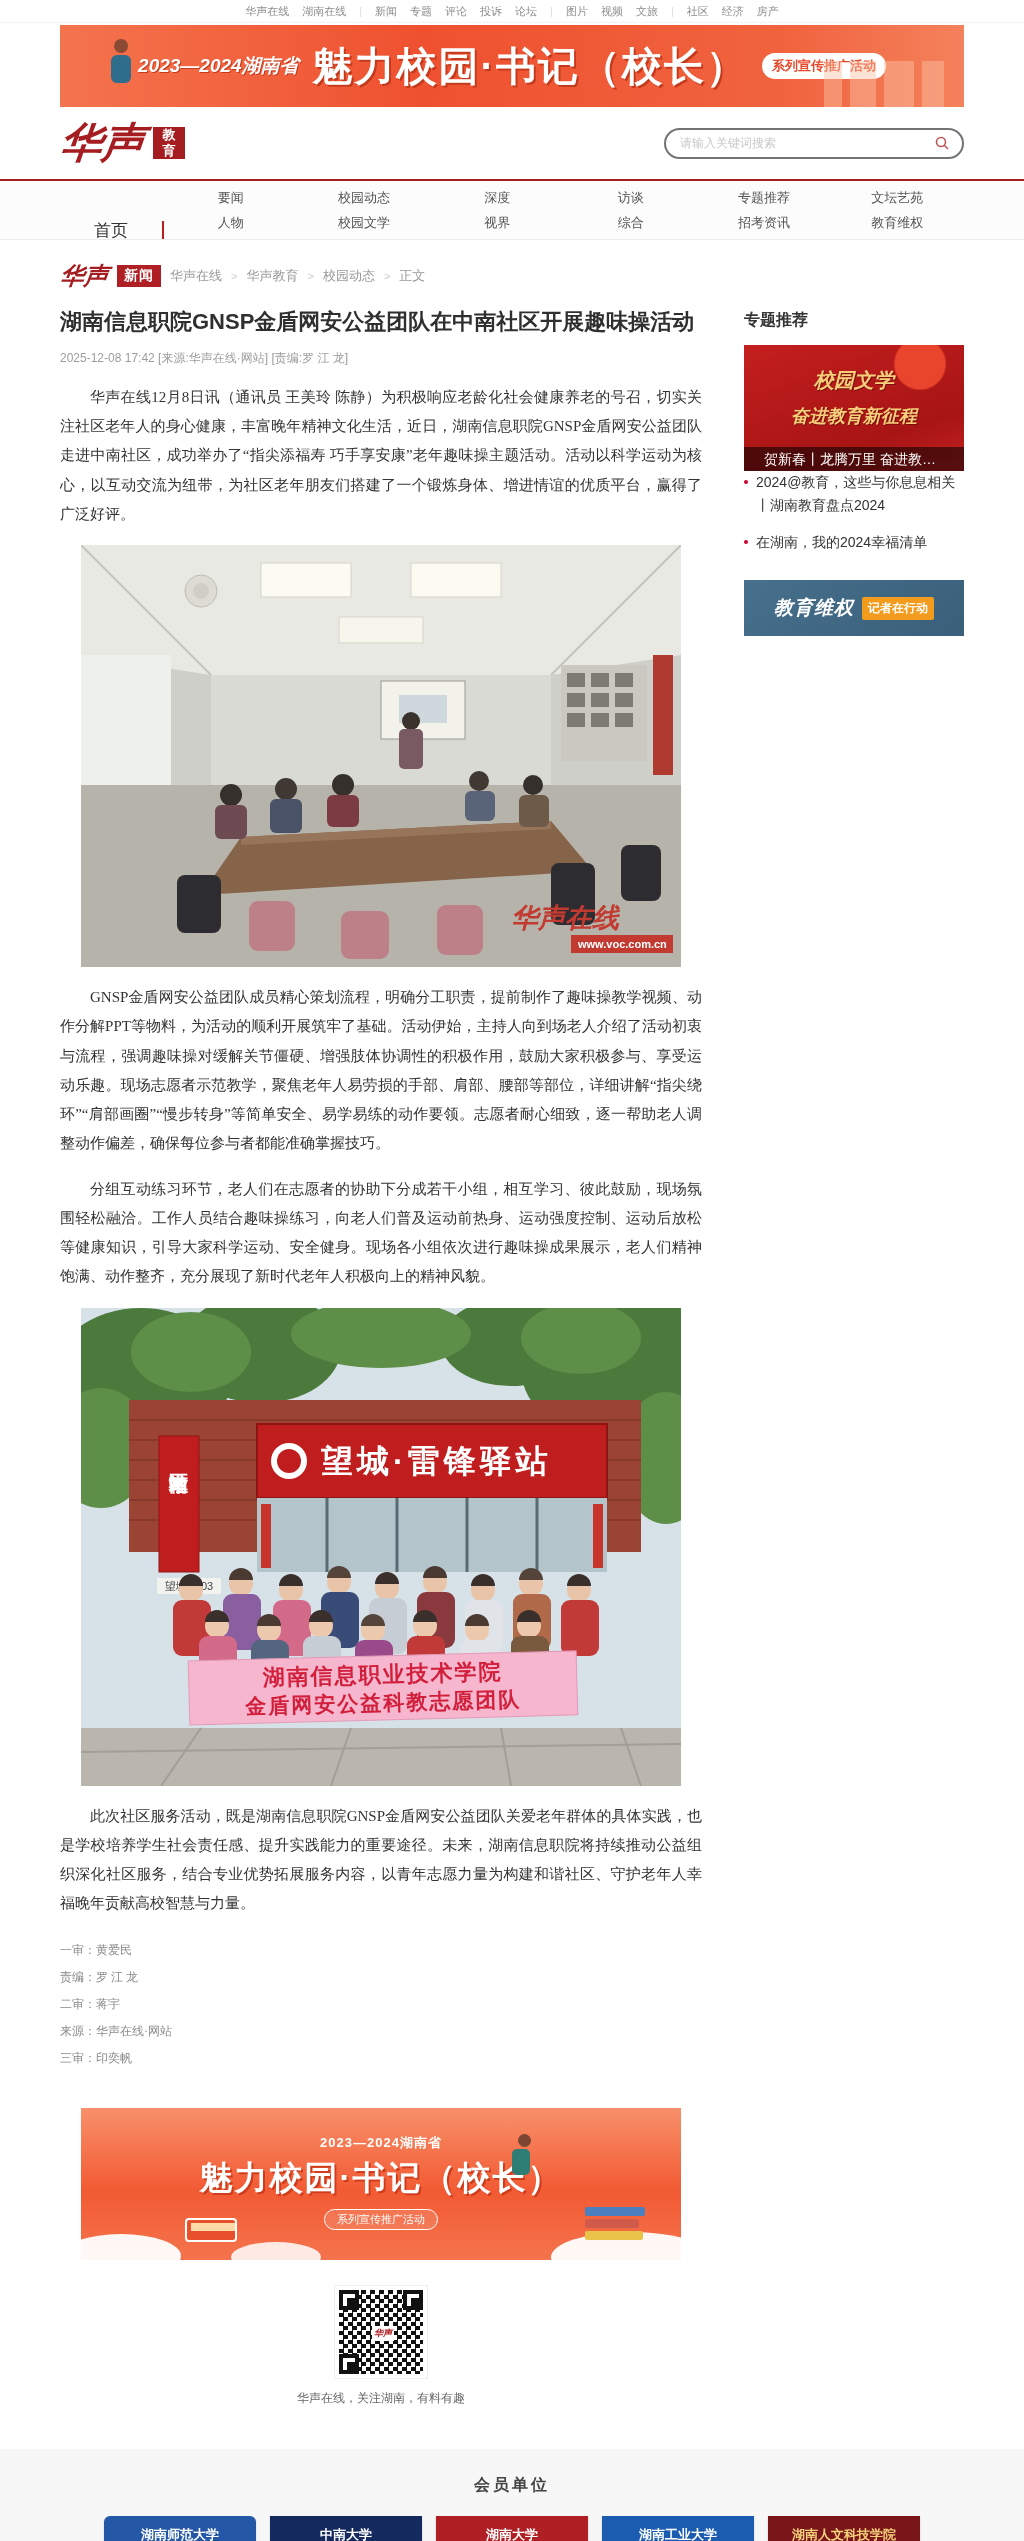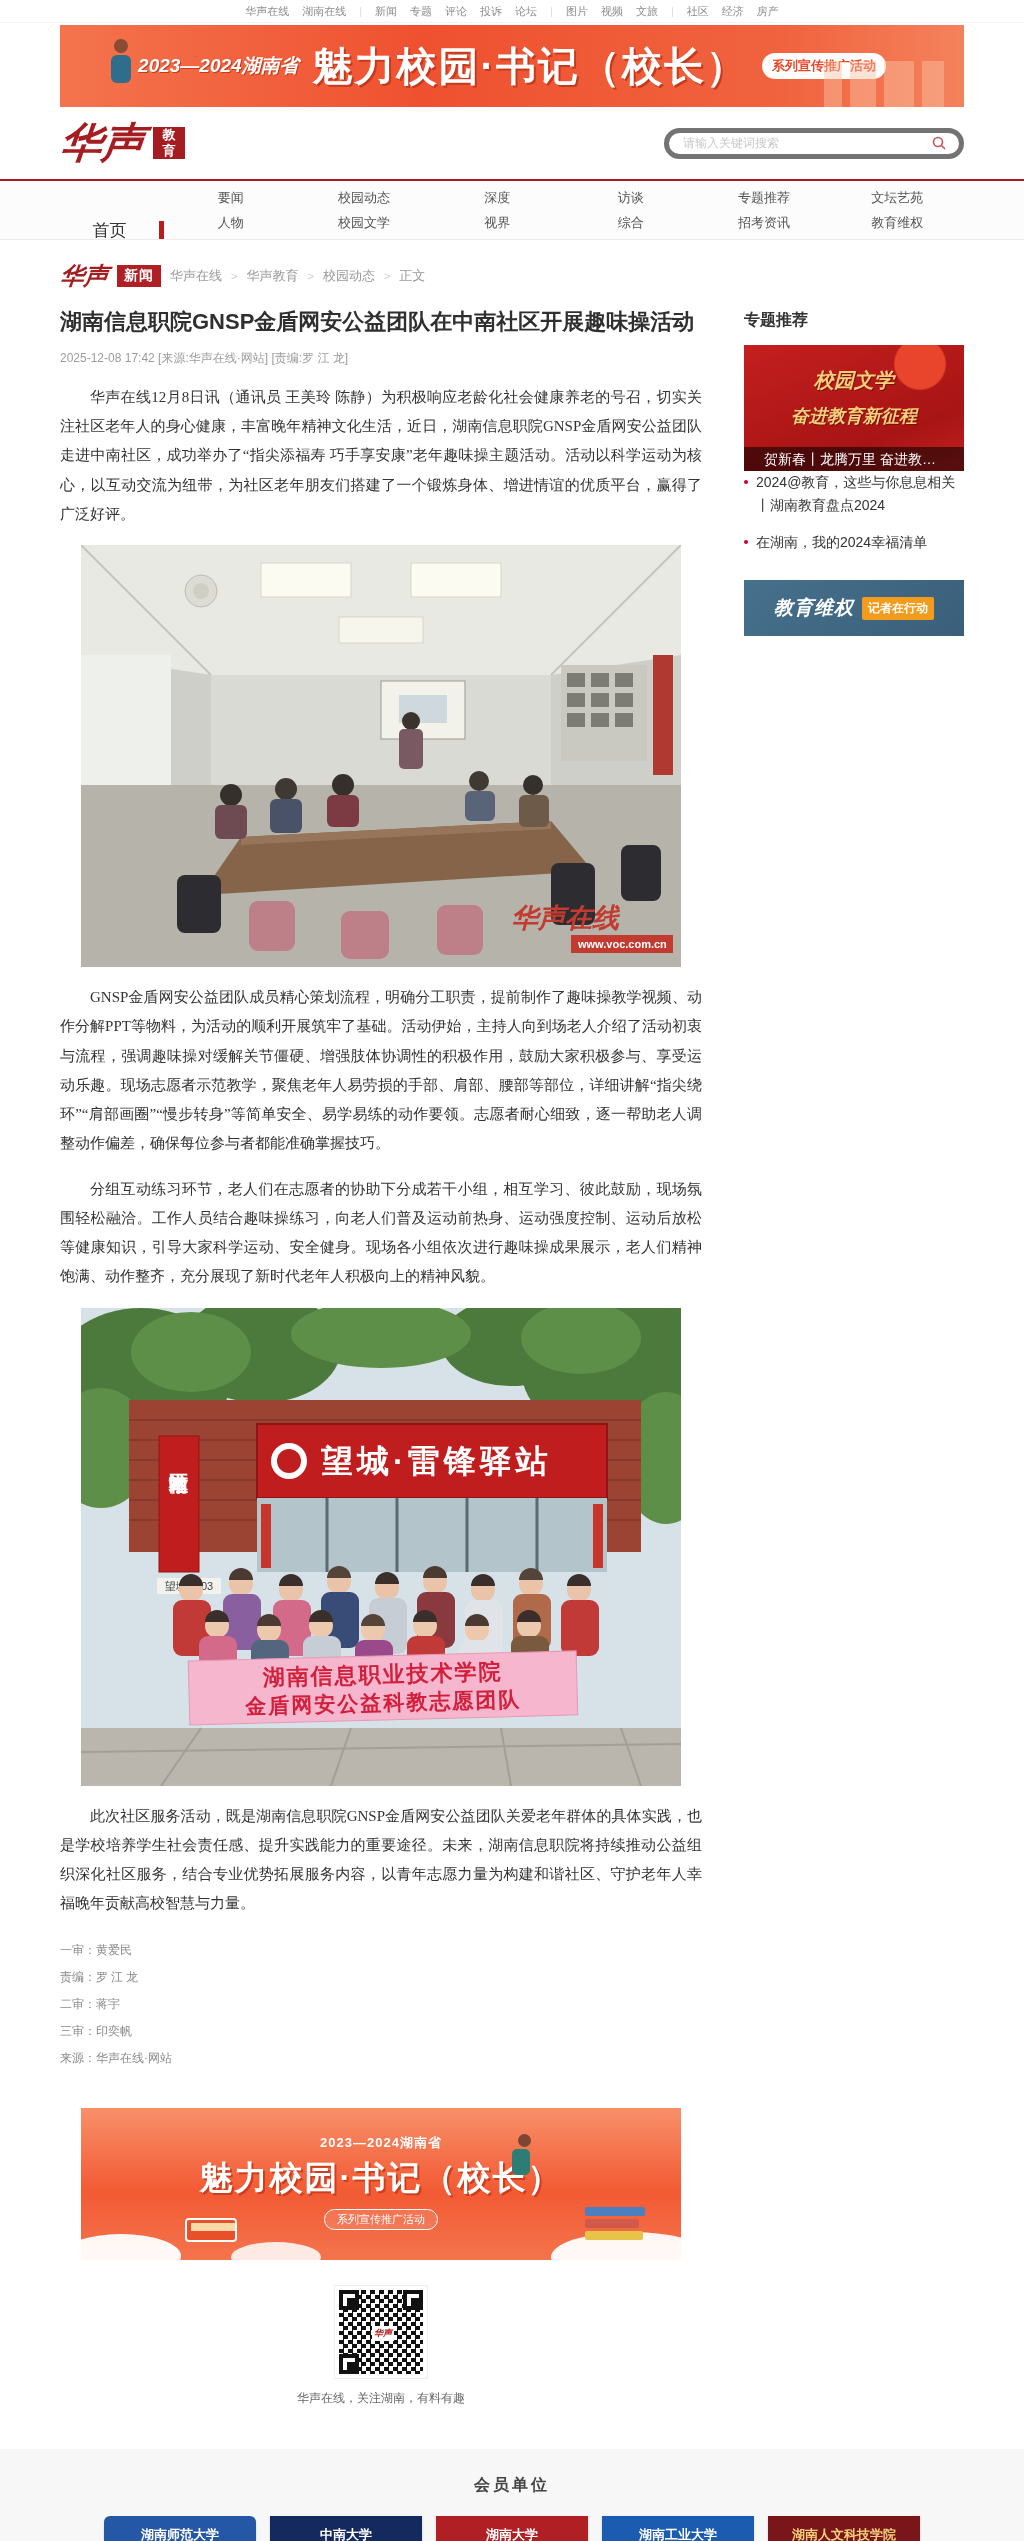--- a/index.html
+++ b/index.html
@@ -22,29 +22,29 @@
   .bt-person .head { width:14px; height:14px; border-radius:50%; background:#8a4a33; margin-left:8px; }
   .bt-person .body { width:20px; height:28px; border-radius:6px; background:#2f6d8c; margin:2px 0 0 5px; }
   .bt-bld { position:absolute; right:20px; bottom:0; width:120px; height:46px; opacity:.45;
     background:linear-gradient(90deg,#fbc2a4 0 18px,transparent 18px 26px,#fbc2a4 26px 52px,transparent 52px 60px,#fbc2a4 60px 90px,transparent 90px 98px,#fbc2a4 98px 120px); }
 
   
   .header { height:72px; display:flex; align-items:center; justify-content:space-between; }
   .logo { display:flex; align-items:center; gap:7px; }
   .logo-script { font-family:"Liberation Serif",serif; font-style:italic; font-weight:bold; font-size:42px; line-height:1; color:#a51d20; transform:skewX(-6deg); }
   .logo-badge { width:36px; height:36px; background:#a51d20; box-shadow:inset 0 0 0 2px #fff, inset 0 0 0 3px #a51d20; color:#fff; display:flex; flex-direction:column; align-items:center; justify-content:center; font-size:13px; font-weight:bold; line-height:1.2; }
-  .search { width:300px; height:31px; border:5px solid #737373; border-radius:16px; display:flex; align-items:center; padding:0 12px; }
+  .search { width:300px; height:31px; border:2px solid #737373; border-radius:16px; display:flex; align-items:center; padding:0 12px; }
   .search input { flex:1; border:none; outline:none; font-size:12px; color:#333; background:transparent; }
   .search input::placeholder { color:#c9c9c9; }
   .search svg { flex:none; }
 
   
   .nav { border-top:2px solid #a51d20; border-bottom:1px solid #ececec; background:#fcfcfc; }
   .nav .inner { display:flex; height:58px; }
-  .nav-home { width:104px; display:flex; align-items:center; justify-content:center; font-size:17px; color:#333; border-right:5px solid #b91c1c; cursor:pointer;margin-top:40px; }
+  .nav-home { width:104px; display:flex; align-items:center; justify-content:center; font-size:17px; color:#333; border-right:2px solid #b91c1c; cursor:pointer;margin-top:40px; }
   .nav-col { flex:1; display:flex; flex-direction:column; align-items:center; justify-content:center; gap:7px; font-size:13px; color:#555; }
   .nav-col span { cursor:pointer; }
 
   
   .breadcrumb { margin:20px auto 14px; display:flex; align-items:center; gap:9px; font-size:13px; color:#9a9a9a; }
   .bc-script { font-family:"Liberation Serif",serif; font-style:italic; font-weight:bold; font-size:24px; color:#a51d20; transform:skewX(-6deg); }
   .bc-badge { background:#b01f24; color:#fff; font-weight:bold; font-size:14px; padding:2px 7px; letter-spacing:1px; }
   .bc-link { cursor:pointer; }
   .bc-sep { color:#ccc; font-size:11px; }
 
@@ -383,22 +383,22 @@
           <text x="302" y="402" font-family="Liberation Sans,sans-serif" font-weight="bold" font-size="21" fill="#d21f3c" text-anchor="middle" letter-spacing="2">金盾网安公益科教志愿团队</text>
         </g>
       </svg>
 
       <p class="bodyp">此次社区服务活动，既是湖南信息职院GNSP金盾网安公益团队关爱老年群体的具体实践，也是学校培养学生社会责任感、提升实践能力的重要途径。未来，湖南信息职院将持续推动公益组织深化社区服务，结合专业优势拓展服务内容，以青年志愿力量为构建和谐社区、守护老年人幸福晚年贡献高校智慧与力量。</p>
 
       <div class="credits">
         <div>一审：黄爱民</div>
         <div>责编：罗 江 龙</div>
         <div>二审：蒋宇</div>
+        <div>来源：华声在线·网站</div>
         <div>三审：印奕帆</div>
-        <div>来源：华声在线·网站</div>
       </div>
 
       <div class="adbanner">
         <div class="ad-pre">2023—2024湖南省</div>
         <div class="ad-main">魅力校园·书记（校长）</div>
         <div class="ad-ribbon">系列宣传推广活动</div>
         <div class="cloud c1"></div>
         <div class="cloud c2"></div>
         <div class="cloud c3"></div>
         <div class="ad-bus">

